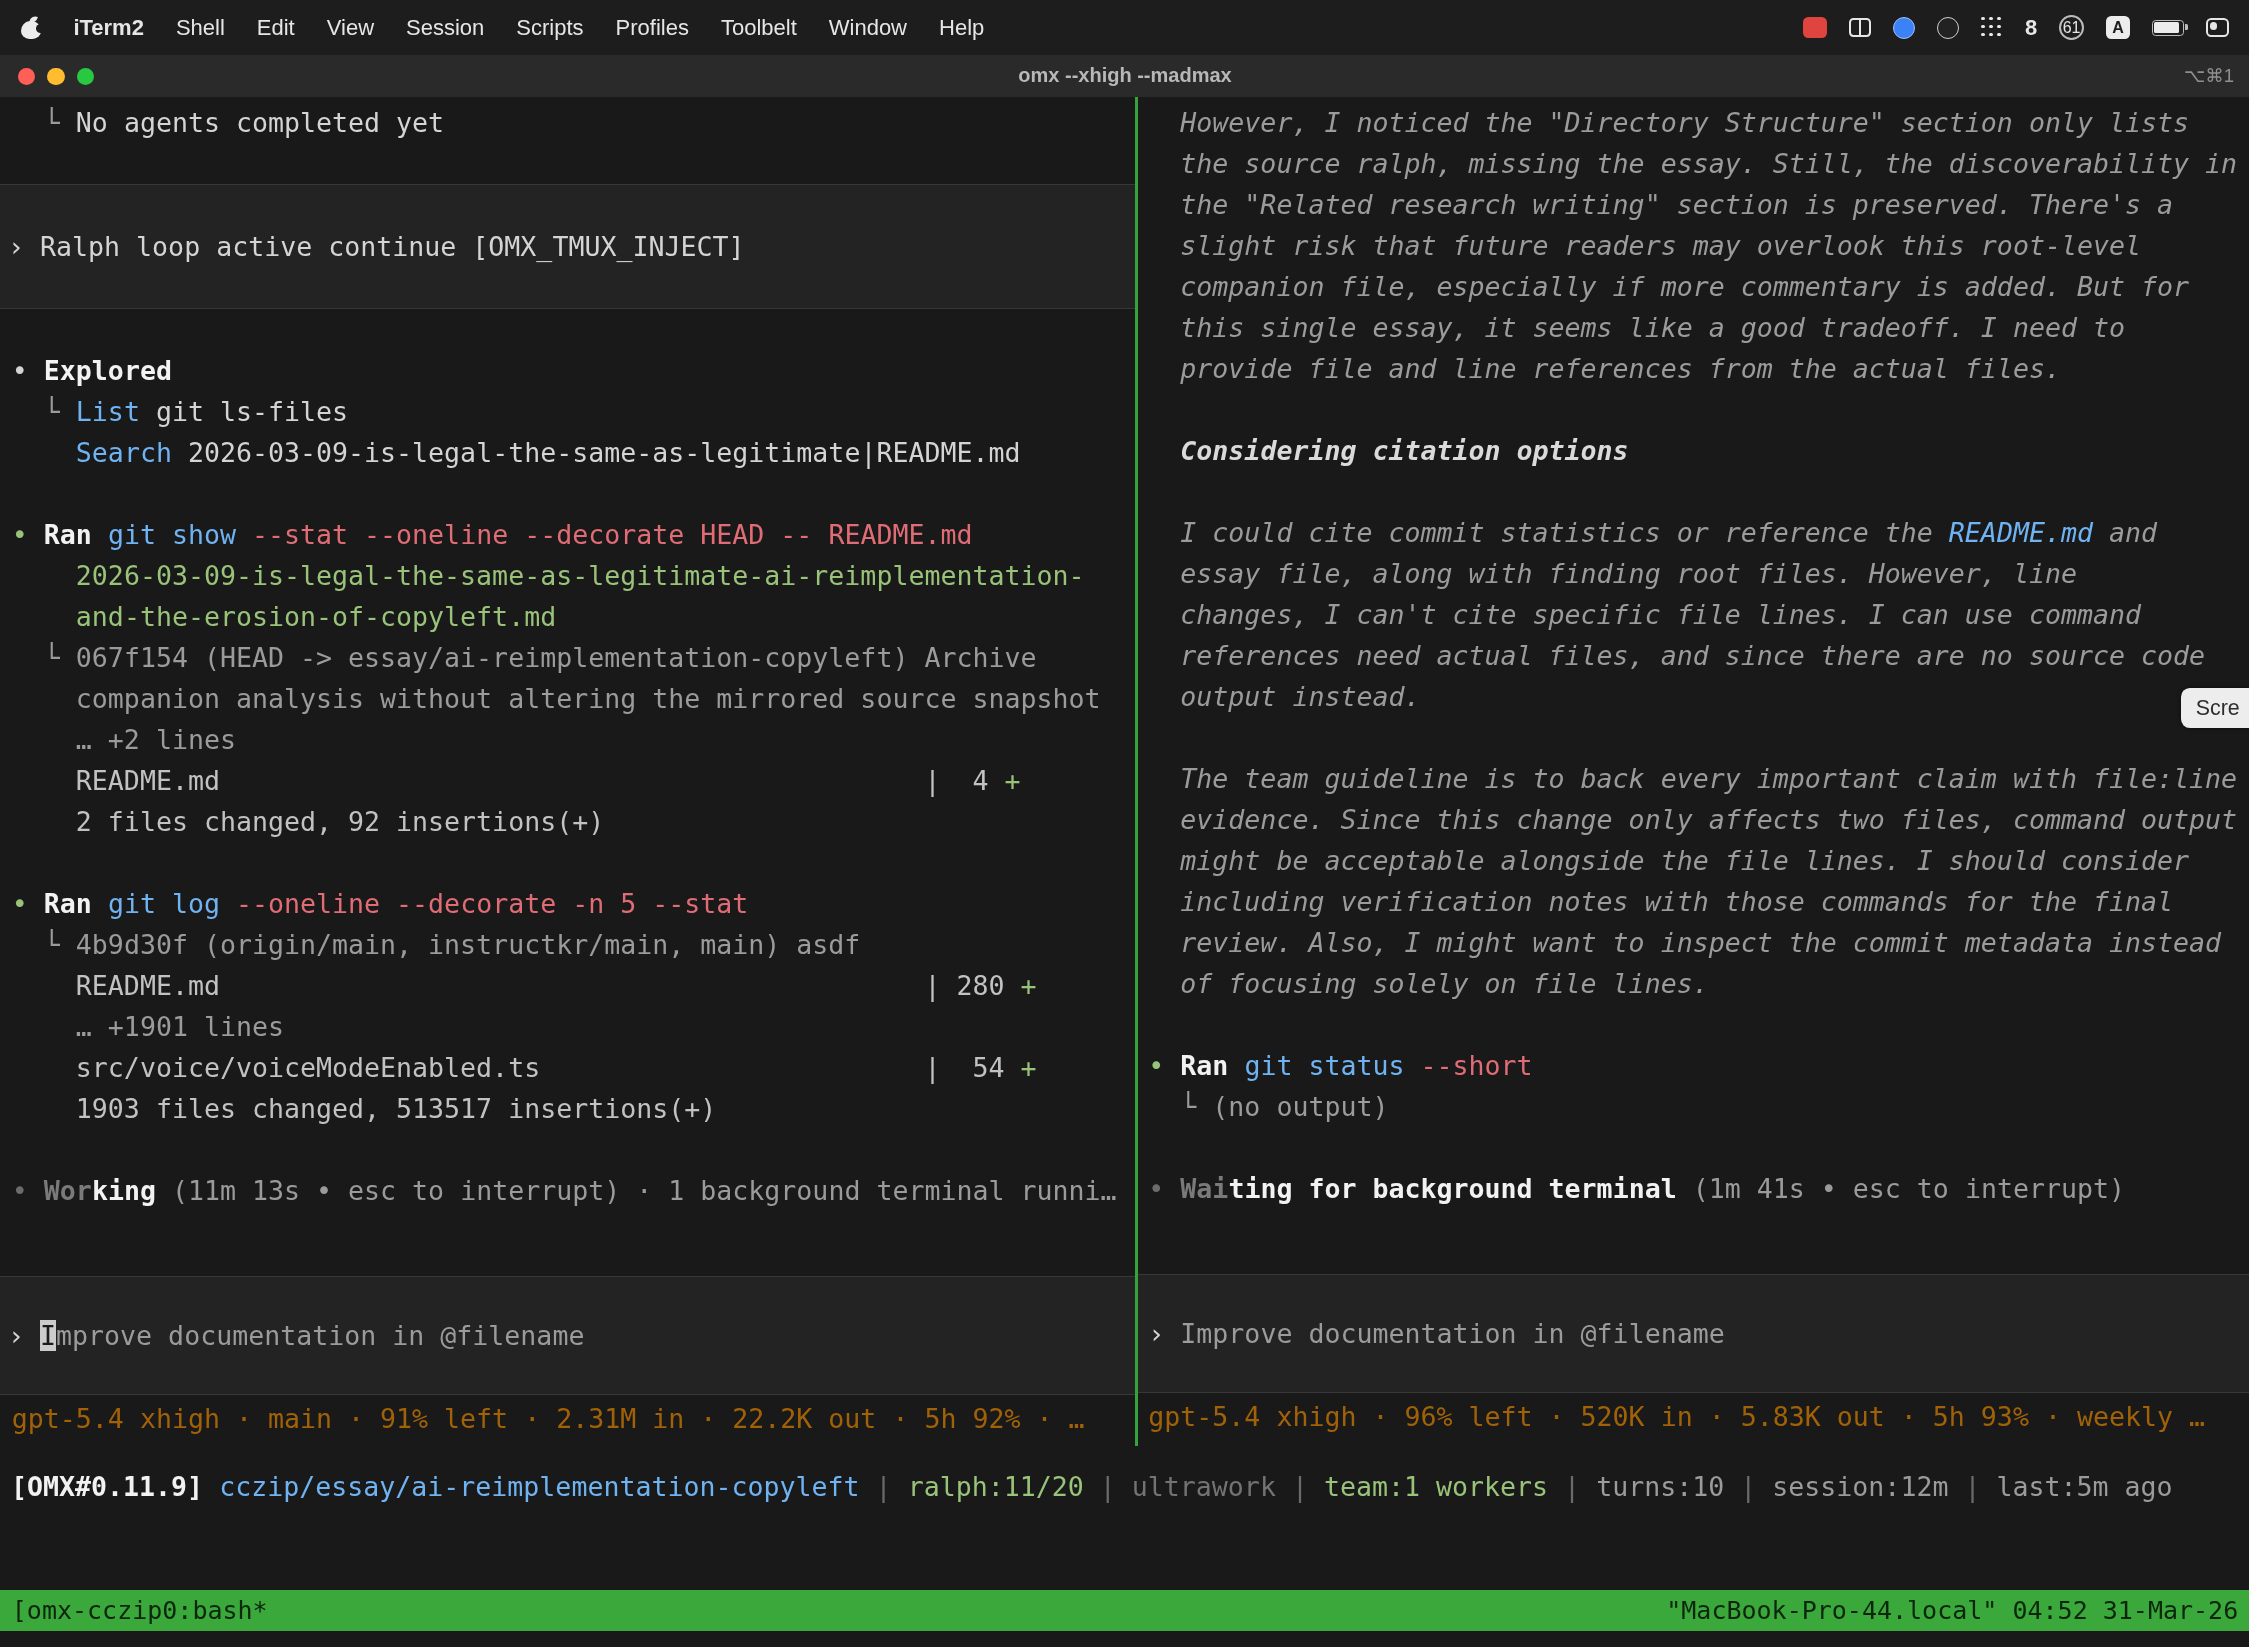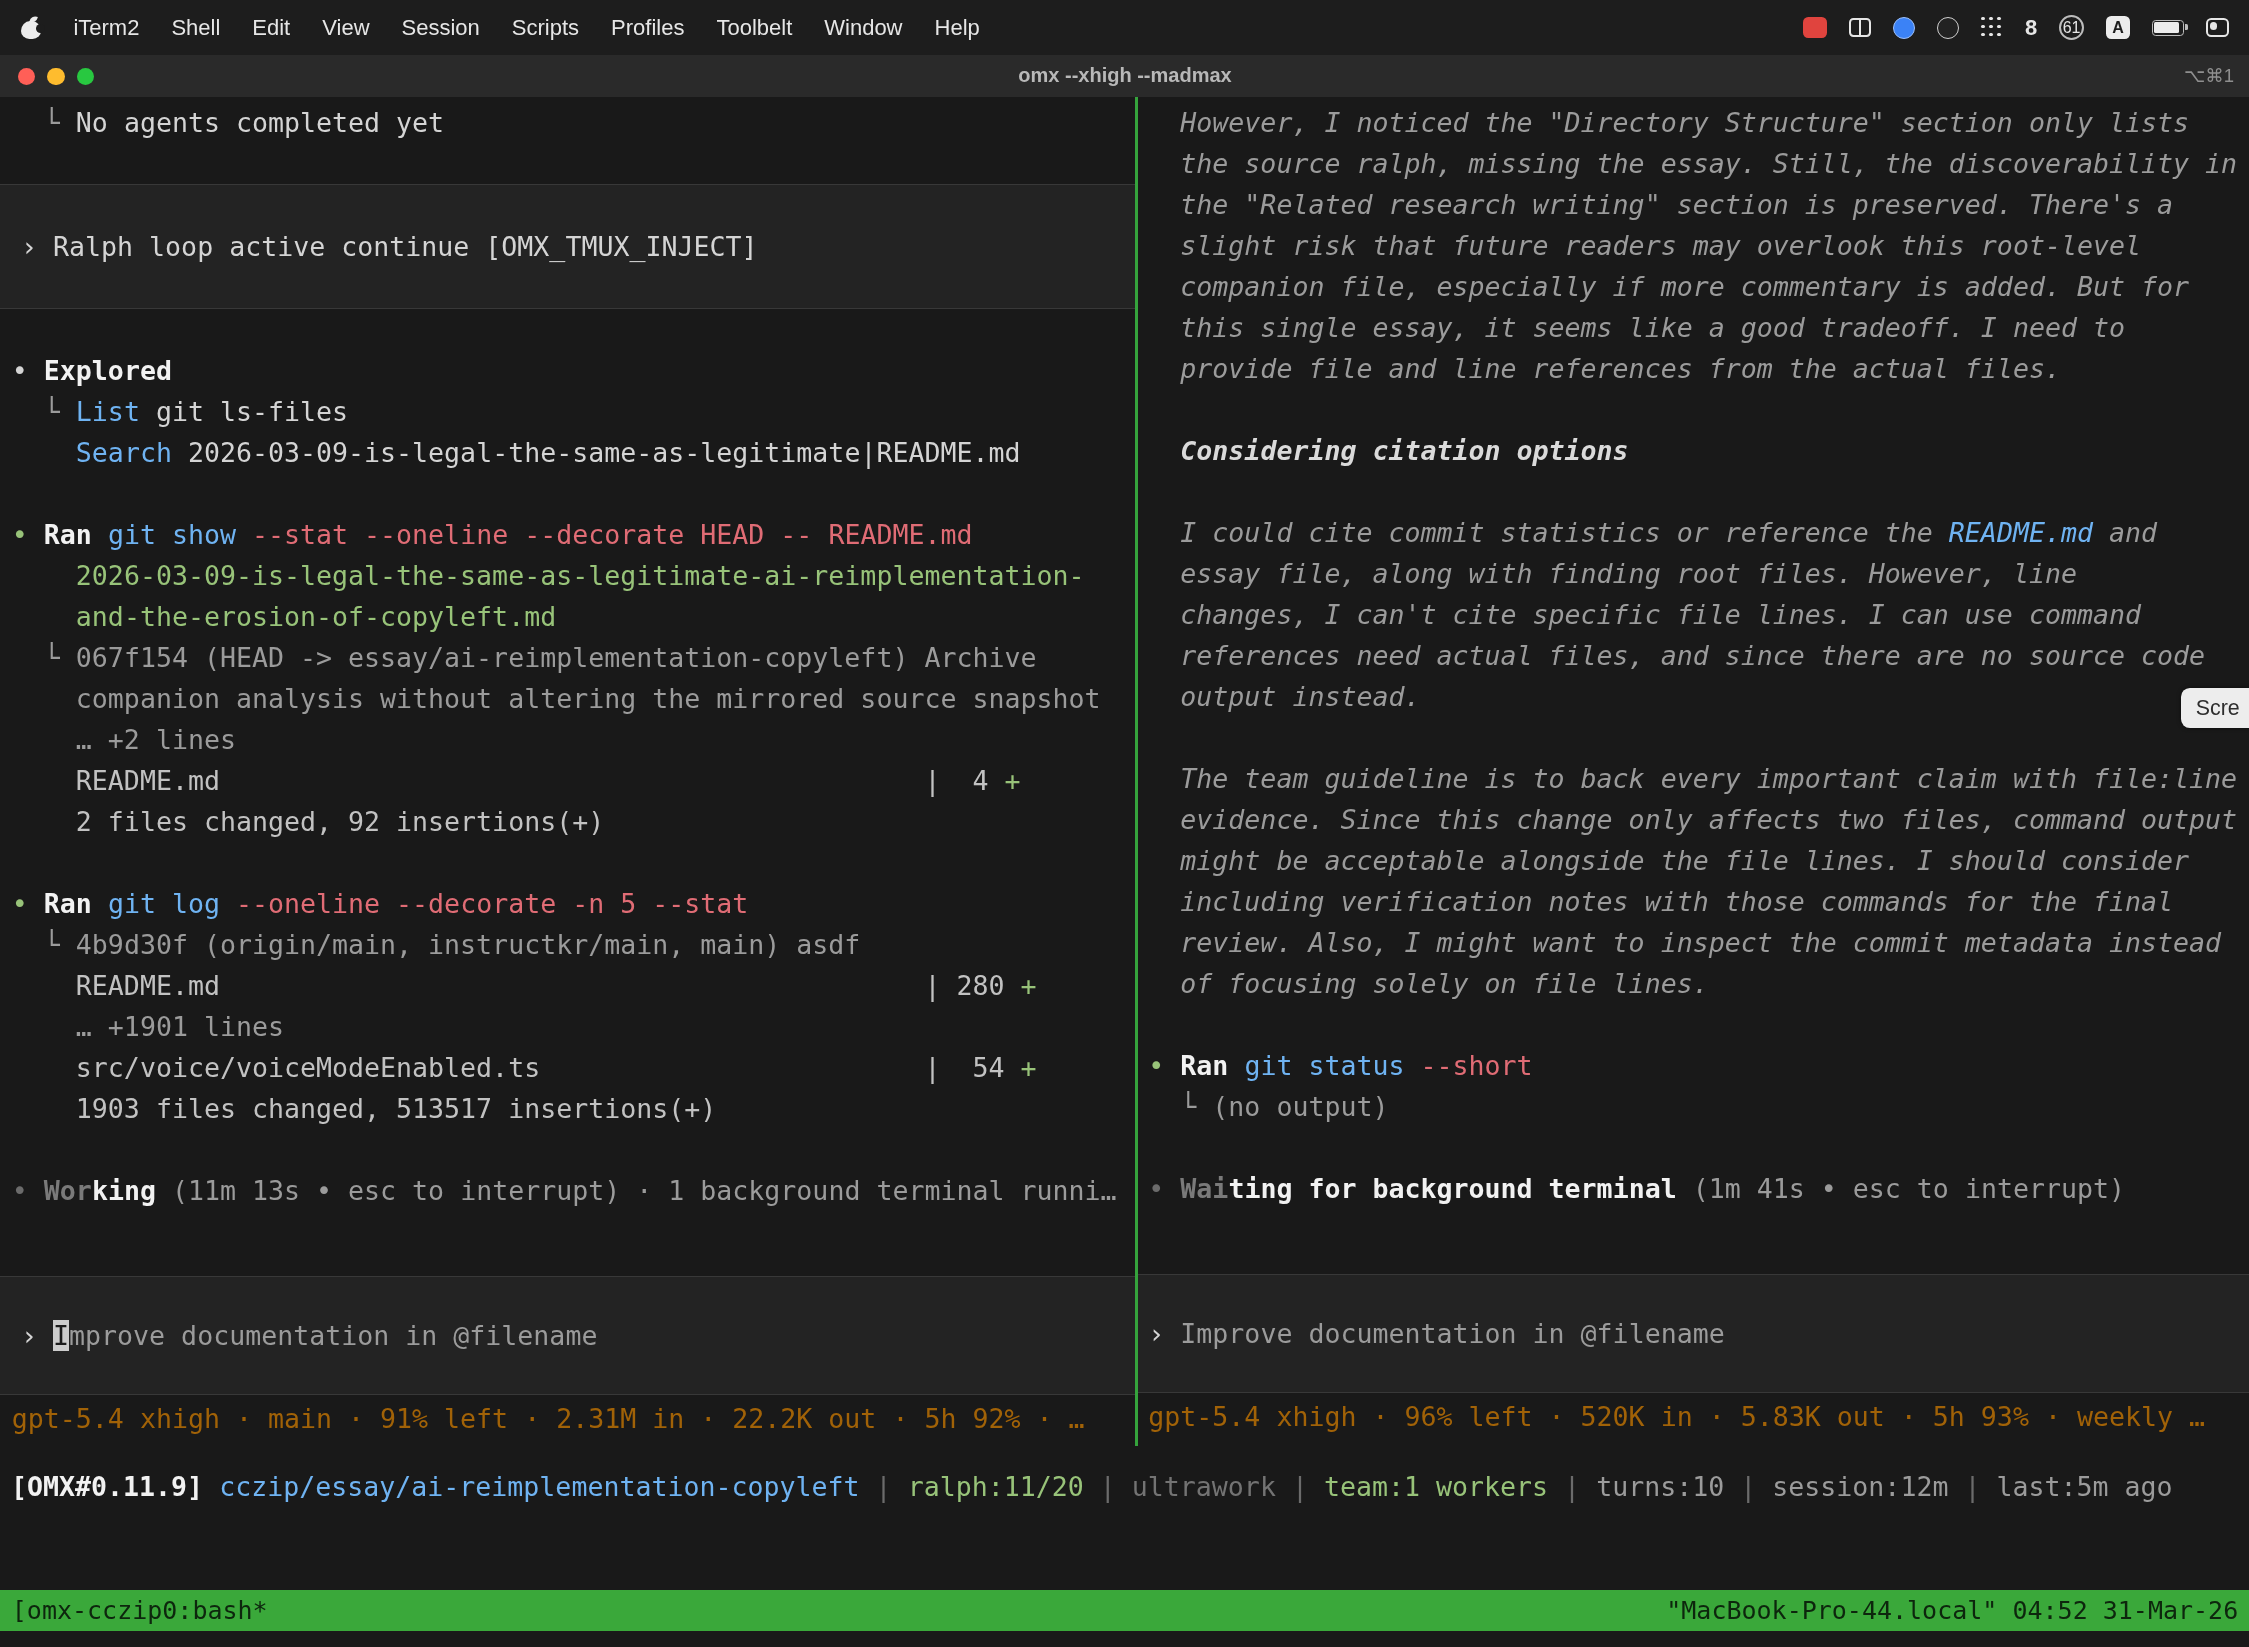--- a/index.html
+++ b/index.html
@@ -3,21 +3,21 @@
 <meta charset="utf-8">
 <style>
   * { margin:0; padding:0; box-sizing:border-box; }
   html,body { width:2250px; height:1648px; background:#0d0d0d; overflow:hidden; }
   .screen { position:relative; width:2250px; height:1648px; background:#191919; font-family:"Liberation Sans", sans-serif; }
 
   
   .menubar { position:absolute; top:0; left:0; width:100%; height:55px; background:#1d1d1d; display:flex; align-items:center; justify-content:space-between; padding:0 20.7px; }
   .mb-left { display:flex; align-items:center; gap:32px; }
   .mb-left .mi { color:#e6e6e6; font-size:22px; }
-  .mb-left .mi.bold { font-weight:normal; }
+  .mb-left .mi.bold { font-weight:bold; }
   .apple { position:relative; width:20.7px; height:23.6px; display:inline-block; }
   .apple-body { position:absolute; bottom:0; left:0; width:20px; height:18.5px; background:#ececec; border-radius:48% 48% 44% 44% / 56% 56% 46% 46%; }
   .apple-body:after { content:''; position:absolute; right:-4.4px; top:3.7px; width:8.9px; height:8.9px; background:#1d1d1d; border-radius:50%; }
   .apple-leaf { position:absolute; top:0; left:9.6px; width:7.4px; height:7.4px; background:#ececec; border-radius:80% 0 80% 0; transform:rotate(15deg); }
   .mb-right { display:flex; align-items:center; gap:22px; }
   .ic { display:inline-flex; align-items:center; justify-content:center; }
   .ic-rec { width:23.6px; height:20.7px; background:#e0443e; border-radius:5.2px; }
   .ic-wm { width:22px; height:19px; border:2.2px solid #e6e6e6; border-radius:4.4px; position:relative; }
   .ic-wm:after { content:''; position:absolute; left:8px; top:0; width:2.2px; height:14.8px; background:#e6e6e6; }
   .ic-blue { width:22px; height:22px; border-radius:50%; background:#3b82f6; border:1.5px solid #9cc0fb; }
@@ -61,21 +61,21 @@
   .o  { color:#c2c2c2; }
   .g  { color:#98c379; }
   .bl { color:#6fb3f2; }
   .pk { color:#e06c75; }
   .mag{ color:#737373; }
   .sb { color:#7a7a7a; font-weight:bold; }
   .bi { color:#dadada; font-weight:bold; }
   .cur{ background:#cccccc; color:#1b1b1b; }
 
   .tbox { background:#232323; border-top:1.5px solid #383838; border-bottom:1.5px solid #383838; }
-  .pane.left  .tbox { margin-left:-11.8px; padding-left:21px; }
+  .pane.left  .tbox { margin-left:-11.8px; padding-left:8px; }
   .pane.right .tbox { margin-left:-10.3px; padding-left:10.3px; }
   .tbox.banner { margin-top:41px; margin-bottom:41px; padding-top:41px; padding-bottom:41px; }
   .tbox.input  { margin-top:65px; margin-bottom:3px; padding-top:38px; padding-bottom:38px; }
   .statusline { height:41px; line-height:41px; font-size:26.6px; white-space:pre; color:#a16207; margin-top:3px; }
 
   .scre-btn { position:absolute; right:0; top:591px; height:40px; line-height:40px; background:#ededed; color:#2e2e2e; font-family:"Liberation Sans", sans-serif; font-size:21.4px; border-radius:8.9px 0 0 8.9px; padding:0 10.3px 0 14.8px; box-shadow:0 0 4.4px rgba(0,0,0,.5); }
 
   
   .omxline { position:absolute; top:1466px; left:11px; right:0; font-family:"DejaVu Sans Mono", monospace; }
   .tmuxbar { position:absolute; top:1590px; left:0; width:100%; height:41px; background:#3aa83a; color:#0d260d; font-family:"DejaVu Sans Mono", monospace; font-size:25px; display:flex; align-items:center; justify-content:space-between; padding:0 11.8px; white-space:pre; }

